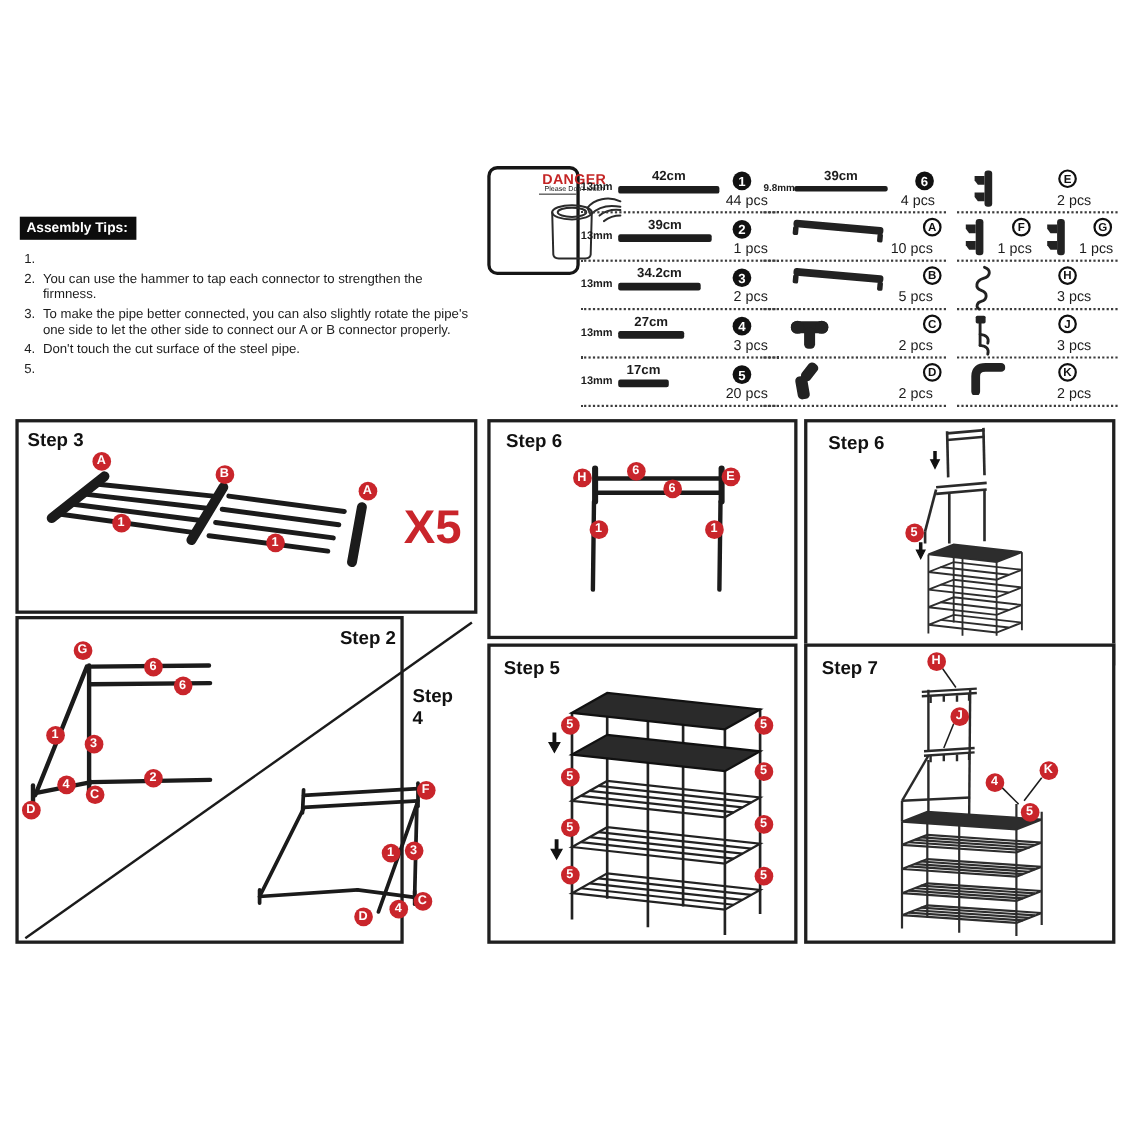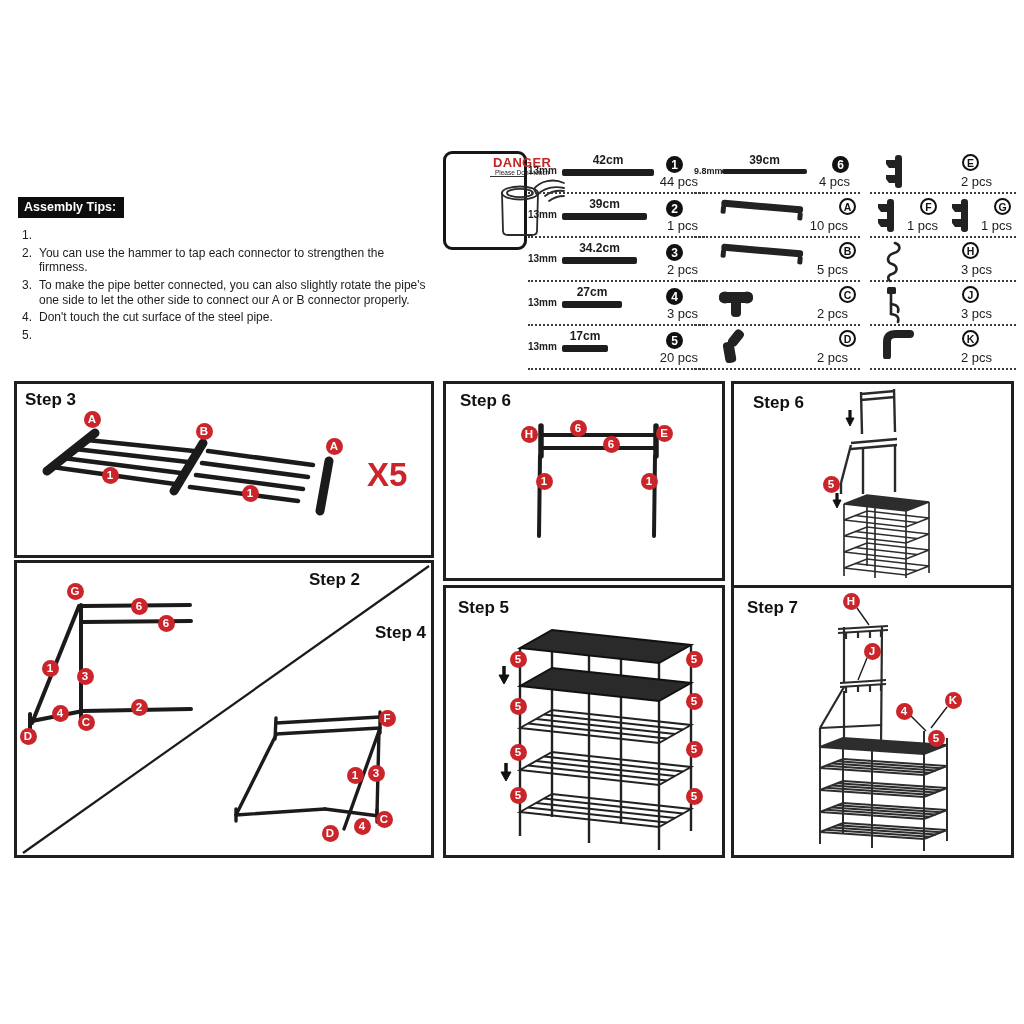--- a/index.html
+++ b/index.html
@@ -35,21 +35,21 @@
   .pqty{position:absolute;font-size:13px;bottom:3px;white-space:nowrap;}
   .picon{position:absolute;}
   .pcell{position:absolute;top:0;height:100%;}
   
   .panel{position:absolute;border:3px solid #1f1f1f;background:#fff;box-sizing:border-box;}
   .step-title{position:absolute;margin:0;font-size:17px;font-weight:bold;color:#111;z-index:3;}
   .art{position:absolute;left:0;top:0;z-index:1;}
   .markers{position:absolute;left:0;top:0;width:100%;height:100%;z-index:4;pointer-events:none;}
   .marker{position:absolute;width:17px;height:17px;border-radius:50%;background:#c9252b;color:#fff;
           display:flex;align-items:center;justify-content:center;font-size:11.5px;font-weight:bold;}
-  .x5{position:absolute;left:350px;top:72px;color:#c9252b;font-size:33px;font-weight:bold;z-index:3;}
+  .x5{position:absolute;left:350px;top:72px;color:#c9252b;font-size:43px;font-weight:bold;z-index:3;}
 </style>
 </head>
 <body>
 
 <div class="page">
 
   <div class="tips-label">Assembly Tips:</div>
   <ol class="tips">
       <li>
         <span class="tnum">1.</span>
@@ -285,21 +285,21 @@
     <div class="x5">X5</div>
     <div class="markers">
         <div class="marker" style="left: 66.5px; top: 26.5px;">A</div>
         <div class="marker" style="left: 178.5px; top: 38.5px;">B</div>
         <div class="marker" style="left: 308.5px; top: 53.5px;">A</div>
         <div class="marker" style="left: 84.5px; top: 82.5px;">1</div>
         <div class="marker" style="left: 224.5px; top: 100.5px;">1</div>
       </div>
   </section>
 
-  <section class="panel" style="left:14px;top:560px;width:420px;height:298px">
+  <section class="panel" style="left:14px;top:560px;width:353px;height:298px">
     <h3 class="step-title" style="left:292px;top:7px">Step 2</h3>
     <h3 class="step-title" style="left:358px;top:60px">Step 4</h3>
     <svg class="art" width="414" height="292" viewBox="0 0 414 292">
       <line x1="6" y1="290" x2="412" y2="3" stroke="#1b1b1b" stroke-width="2.2"></line>
       <g stroke="#1b1b1b" stroke-linecap="round" fill="none" stroke-width="4">
         <line x1="64" y1="42" x2="64" y2="150"></line>
         <line x1="62" y1="43" x2="15" y2="160"></line>
         <line x1="66" y1="43" x2="173" y2="42"></line>
         <line x1="66" y1="59" x2="174" y2="58"></line>
         <line x1="15" y1="158" x2="66" y2="148"></line>

